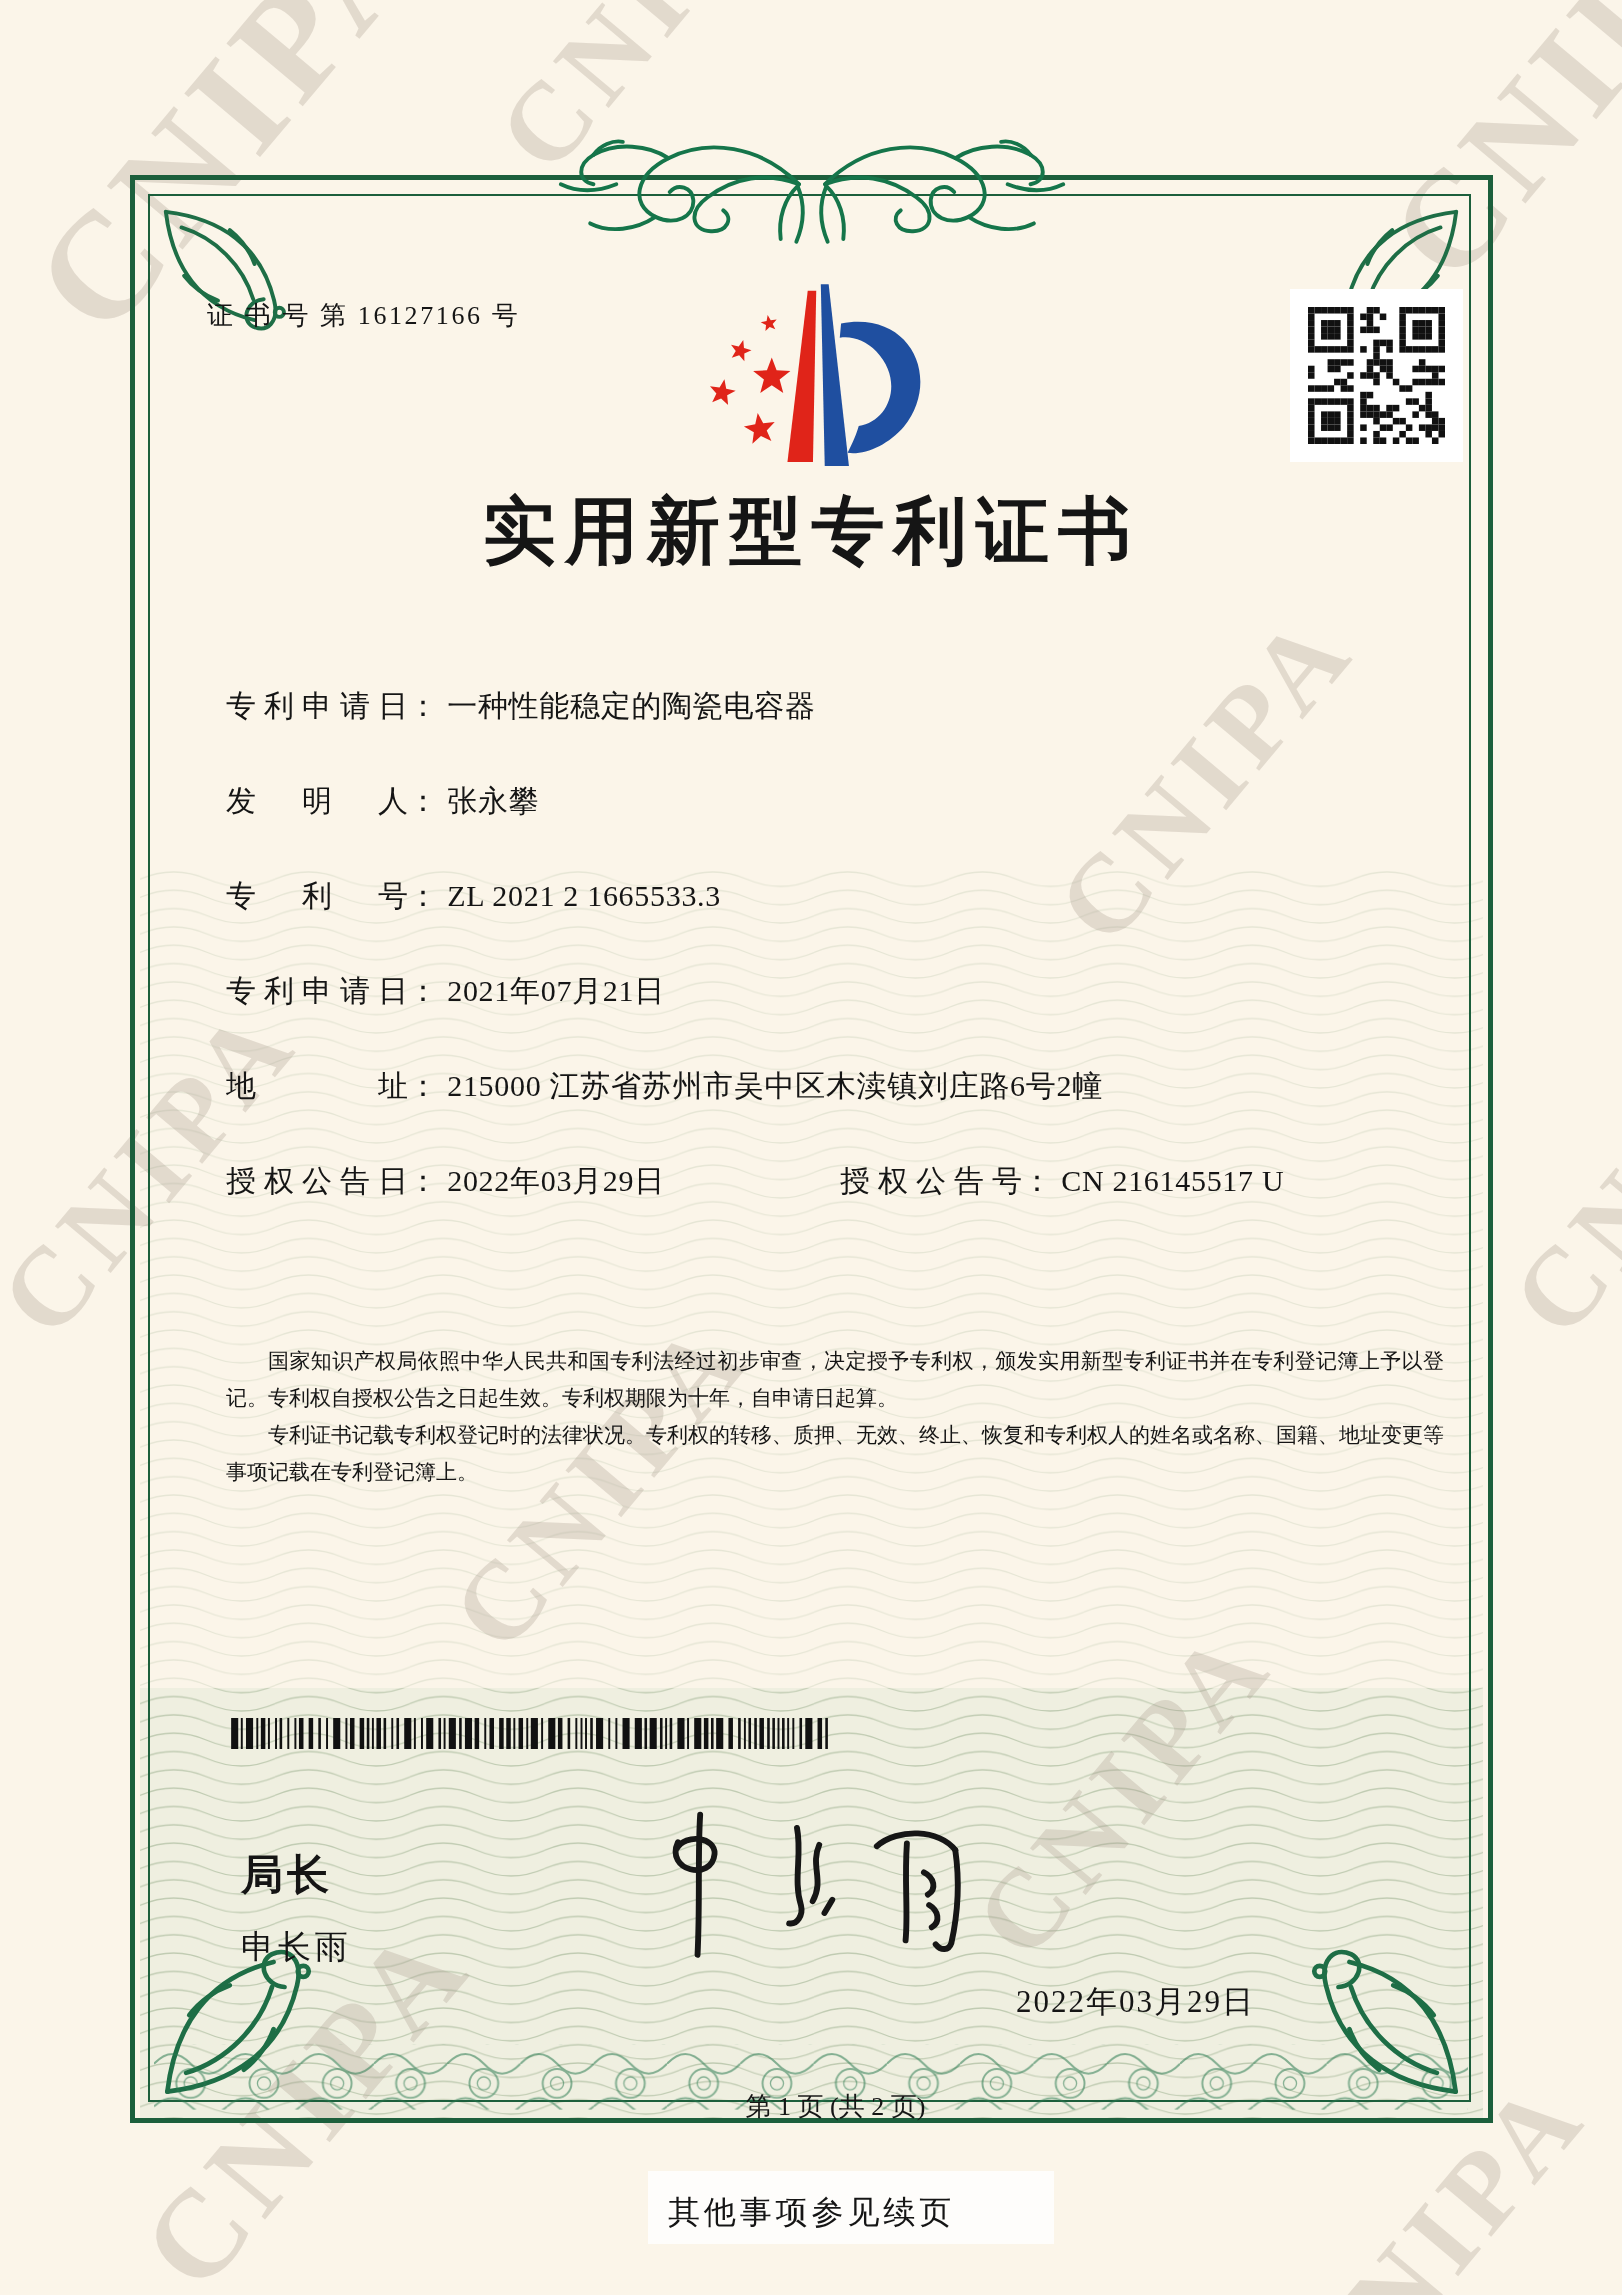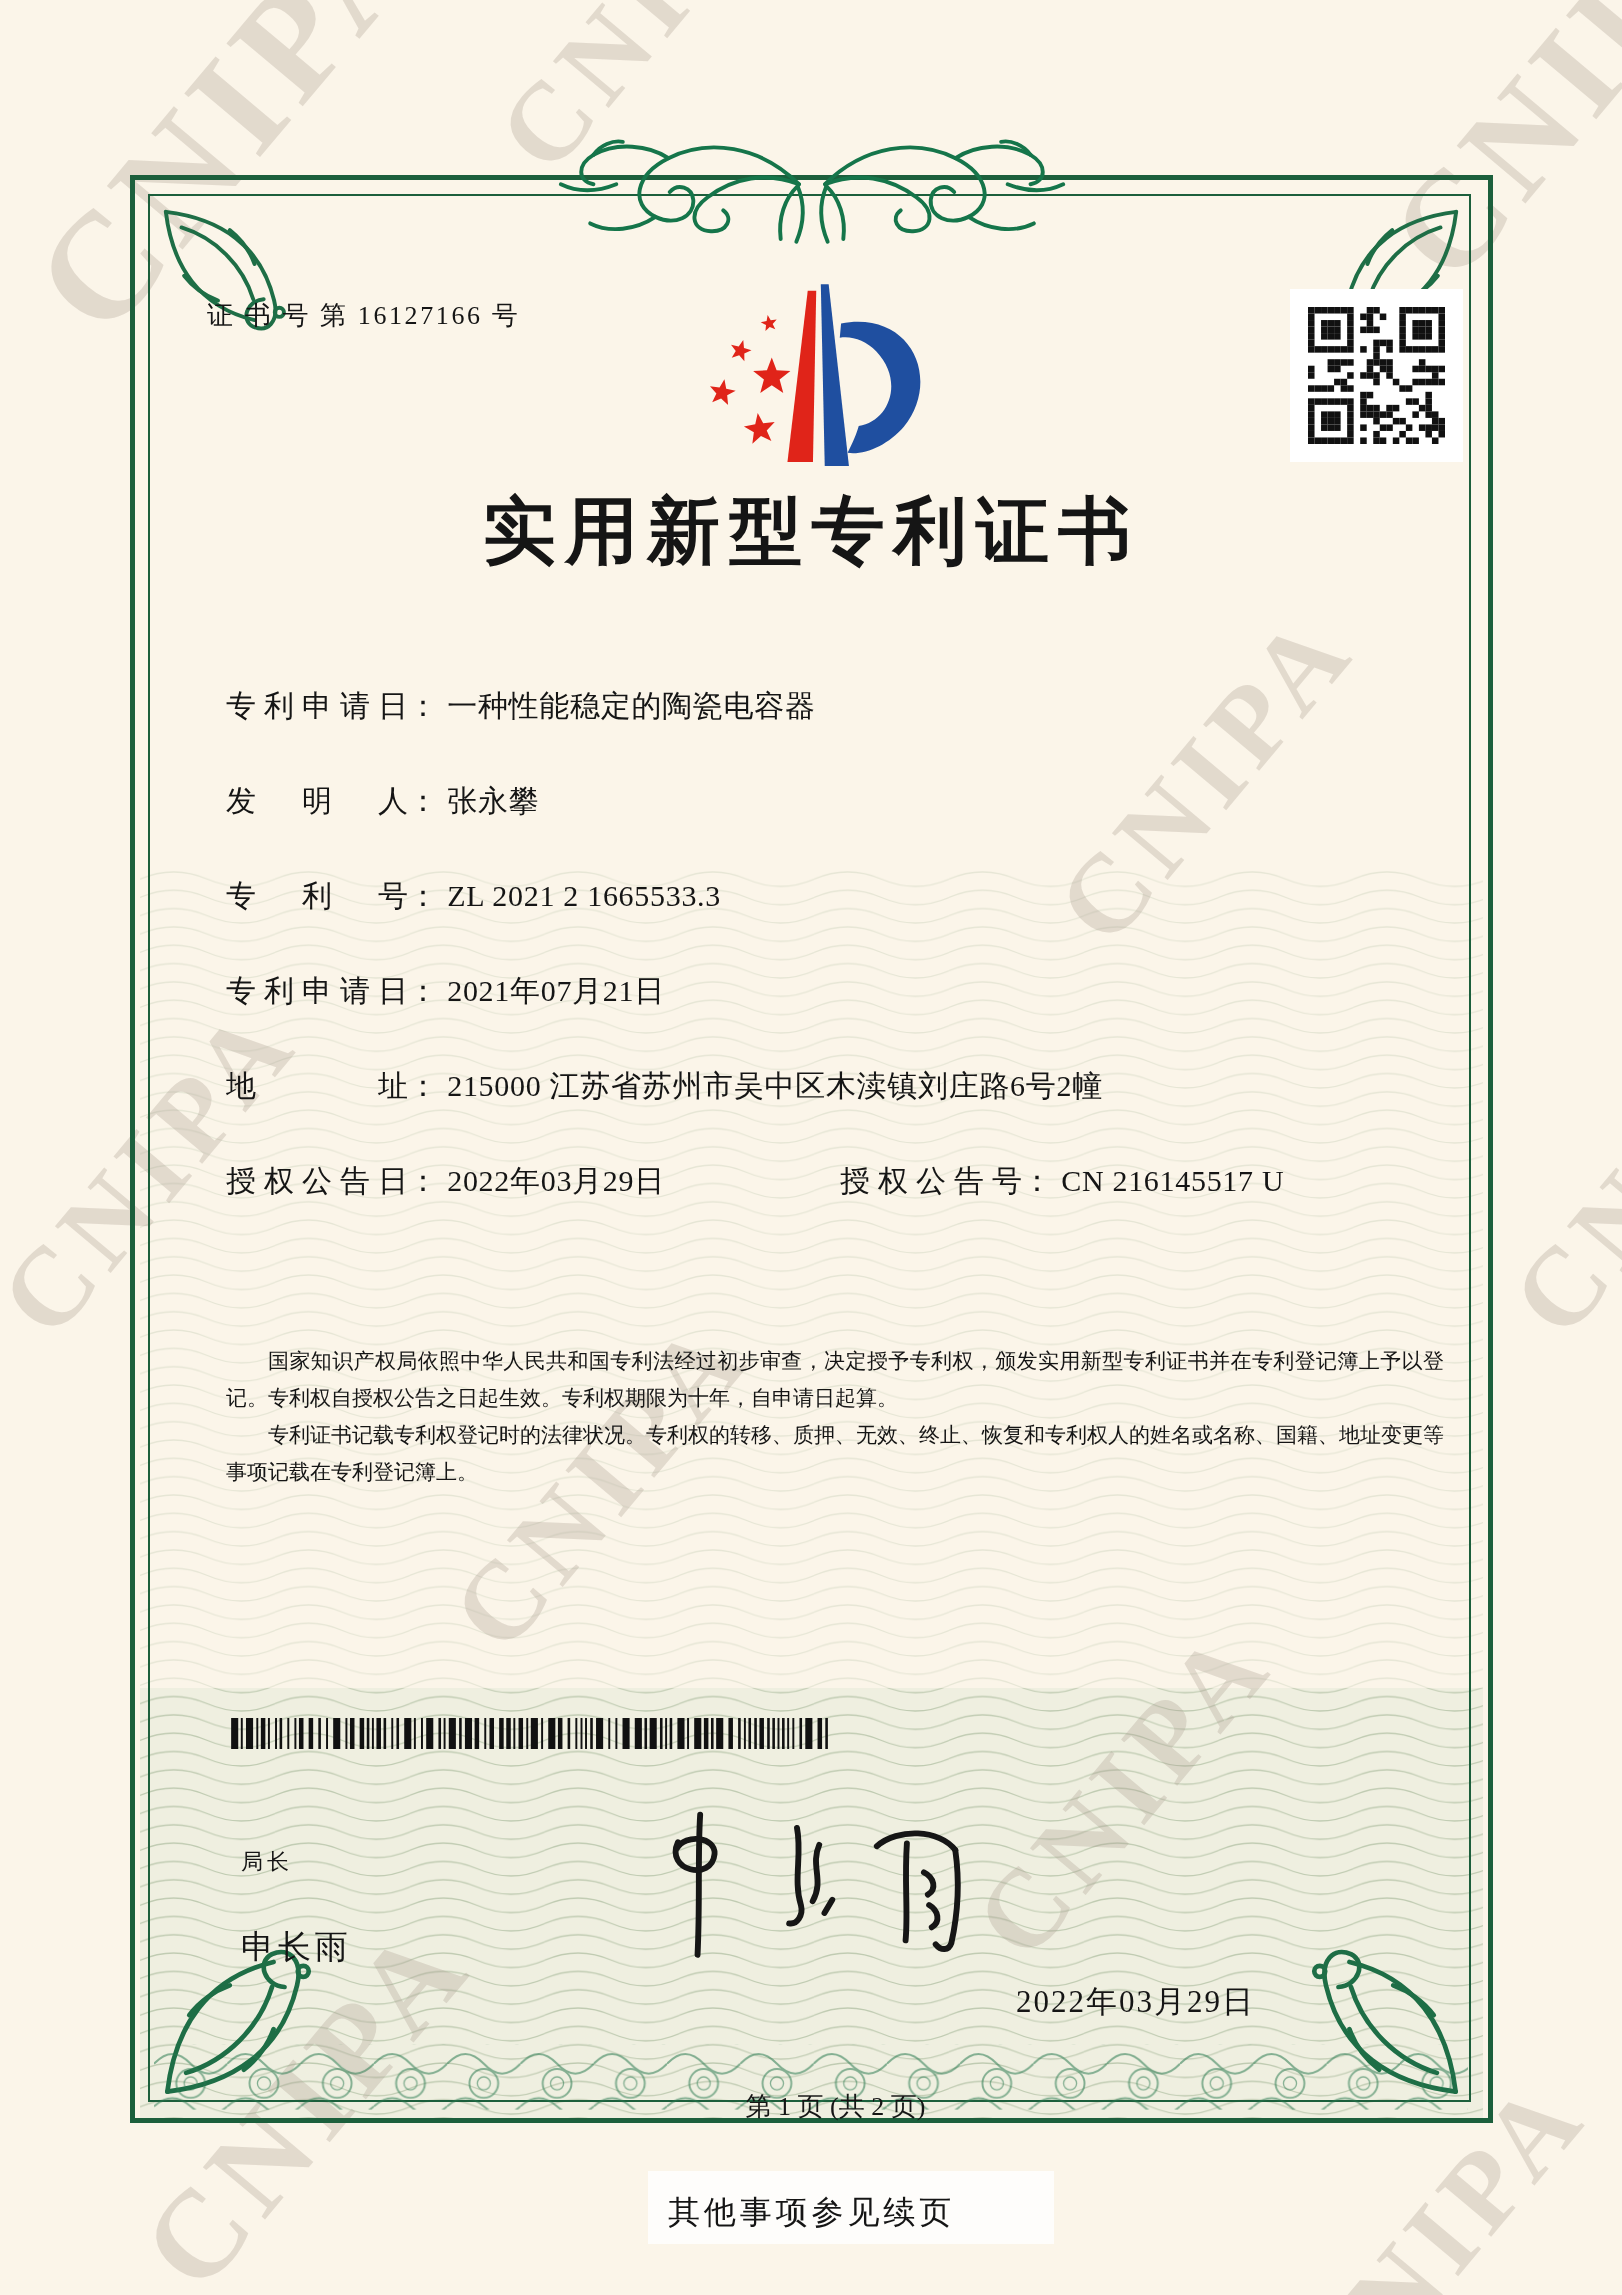--- a/index.html
+++ b/index.html
@@ -34,21 +34,21 @@
   .fvalue{margin-left:9.2px;letter-spacing:0.7px;margin-top:12px;}
   .grant2{position:absolute;left:614px;top:0;}
   
   .body-text{position:absolute;left:226px;top:1343px;width:1218px;font-size:21px;
       line-height:37px;text-align:justify;z-index:3;}
   .body-text p{margin:0;text-indent:2em;}
   
   .barcode{position:absolute;left:226px;top:1718px;width:618px;height:31px;z-index:3;}
   .barcode svg{fill:#111;}
   
-  .signer-title{position:absolute;left:241px;top:1847px;font-size:22px;letter-spacing:3.9px;z-index:3;}
+  .signer-title{position:absolute;left:241px;top:1847px;font-size:42px;letter-spacing:3.9px;z-index:3;font-weight:bold;}
   .signer-name{position:absolute;left:241px;top:1925px;font-size:33px;letter-spacing:3.9px;z-index:3;}
   .sig-svg{position:absolute;left:602px;top:1803px;z-index:3;}
   .issue-date{position:absolute;left:1016px;top:1981px;font-size:31px;letter-spacing:2px;z-index:3;}
   .page-ind{position:absolute;left:0;top:2089px;width:100%;text-align:center;font-size:26px;z-index:3;padding-left:24px;}
   .cont-note{position:absolute;left:0;top:2191px;width:100%;text-align:center;font-size:32px;
       letter-spacing:3.9px;z-index:3;}
   .orn{z-index:3;}
   svg{display:block;}
 </style>
 <title>实用新型专利证书</title></head>

